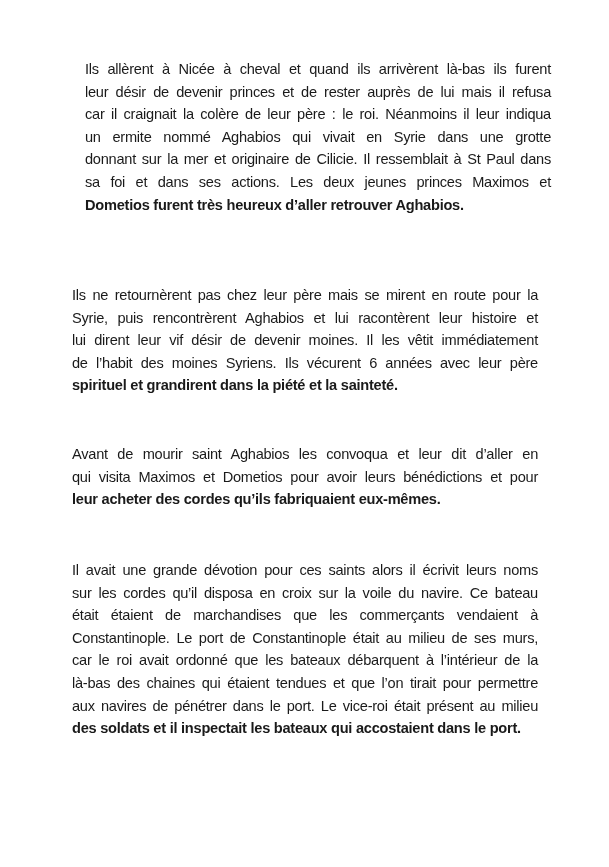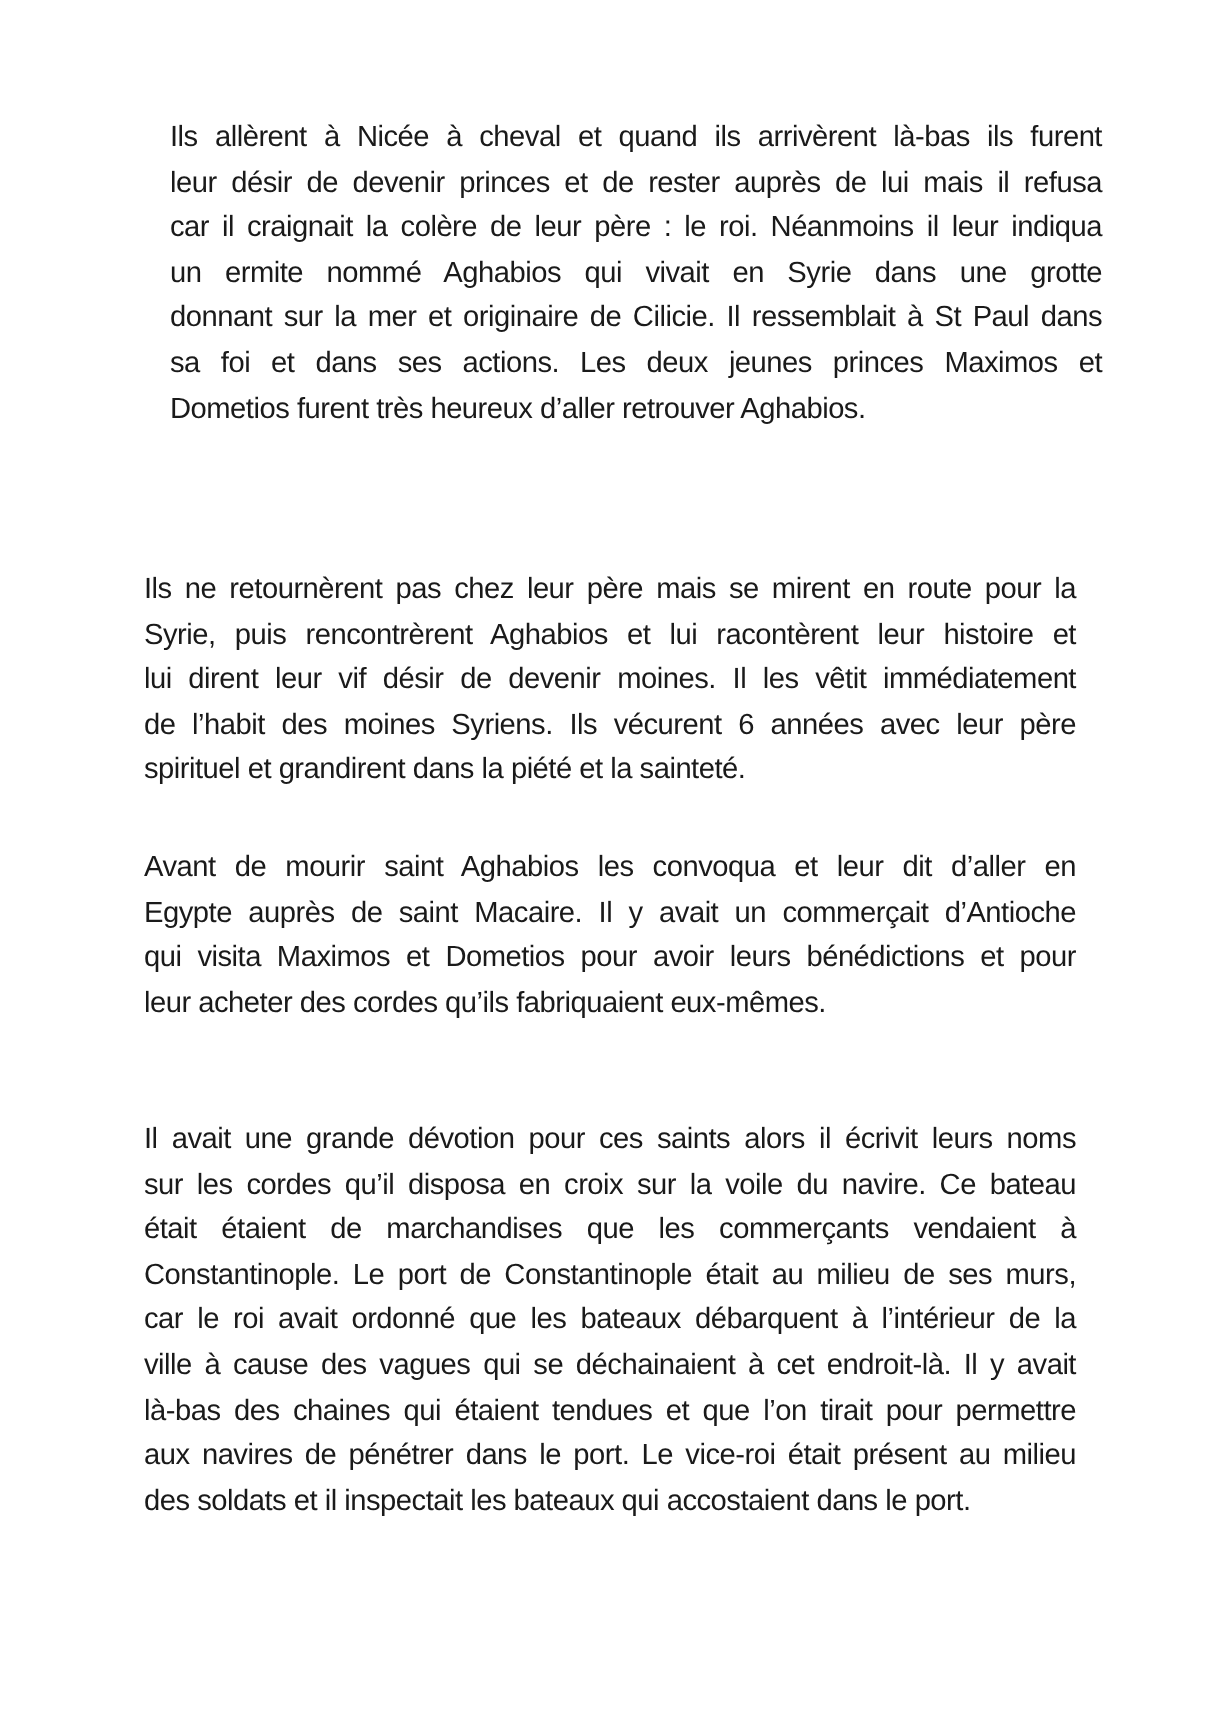--- a/index.html
+++ b/index.html
@@ -31,20 +31,21 @@
   }
   .line {
     display: block;
     white-space: nowrap;
     text-align: justify;
     text-align-last: justify;
     height: 22.6px;
   }
   .line.last {
     text-align-last: left;
+    font-weight: bold;
   }
 </style>
 </head>
 <body>
 
 <div class="page">
 
   <div class="para" style="top:0px;margin-left:13px;">
     <span class="line">Ils allèrent à Nicée à cheval et quand ils arrivèrent là-bas ils furent</span>
     <span class="line">leur désir de devenir princes et de rester auprès de lui mais il refusa</span>
@@ -56,32 +57,30 @@
   </div>
 
   <div class="para" style="top:226px;">
     <span class="line">Ils ne retournèrent pas chez leur père mais se mirent en route pour la</span>
     <span class="line">Syrie, puis rencontrèrent Aghabios et lui racontèrent leur histoire et</span>
     <span class="line">lui dirent leur vif désir de devenir moines. Il les vêtit immédiatement</span>
     <span class="line">de l’habit des moines Syriens. Ils vécurent 6 années avec leur père</span>
     <span class="line last">spirituel et grandirent dans la piété et la sainteté.</span>
   </div>
 
-  <div class="para" style="top:365px;">
+  <div class="para" style="top:385px;">
     <span class="line">Avant de mourir saint Aghabios les convoqua et leur dit d’aller en</span>
-    <span class="line">Egypte auprès de saint Macaire. Il y avait un commerçait d’Antioche</span>
     <span class="line">qui visita Maximos et Dometios pour avoir leurs bénédictions et pour</span>
     <span class="line last">leur acheter des cordes qu’ils fabriquaient eux-mêmes.</span>
   </div>
 
   <div class="para" style="top:501px;">
     <span class="line">Il avait une grande dévotion pour ces saints alors il écrivit leurs noms</span>
     <span class="line">sur les cordes qu’il disposa en croix sur la voile du navire. Ce bateau</span>
     <span class="line">était étaient de marchandises que les commerçants vendaient à</span>
     <span class="line">Constantinople. Le port de Constantinople était au milieu de ses murs,</span>
     <span class="line">car le roi avait ordonné que les bateaux débarquent à l’intérieur de la</span>
-    <span class="line">ville à cause des vagues qui se déchainaient à cet endroit-là. Il y avait</span>
     <span class="line">là-bas des chaines qui étaient tendues et que l’on tirait pour permettre</span>
     <span class="line">aux navires de pénétrer dans le port. Le vice-roi était présent au milieu</span>
     <span class="line last">des soldats et il inspectait les bateaux qui accostaient dans le port.</span>
   </div>
 
 </div>
 
 </body></html>

